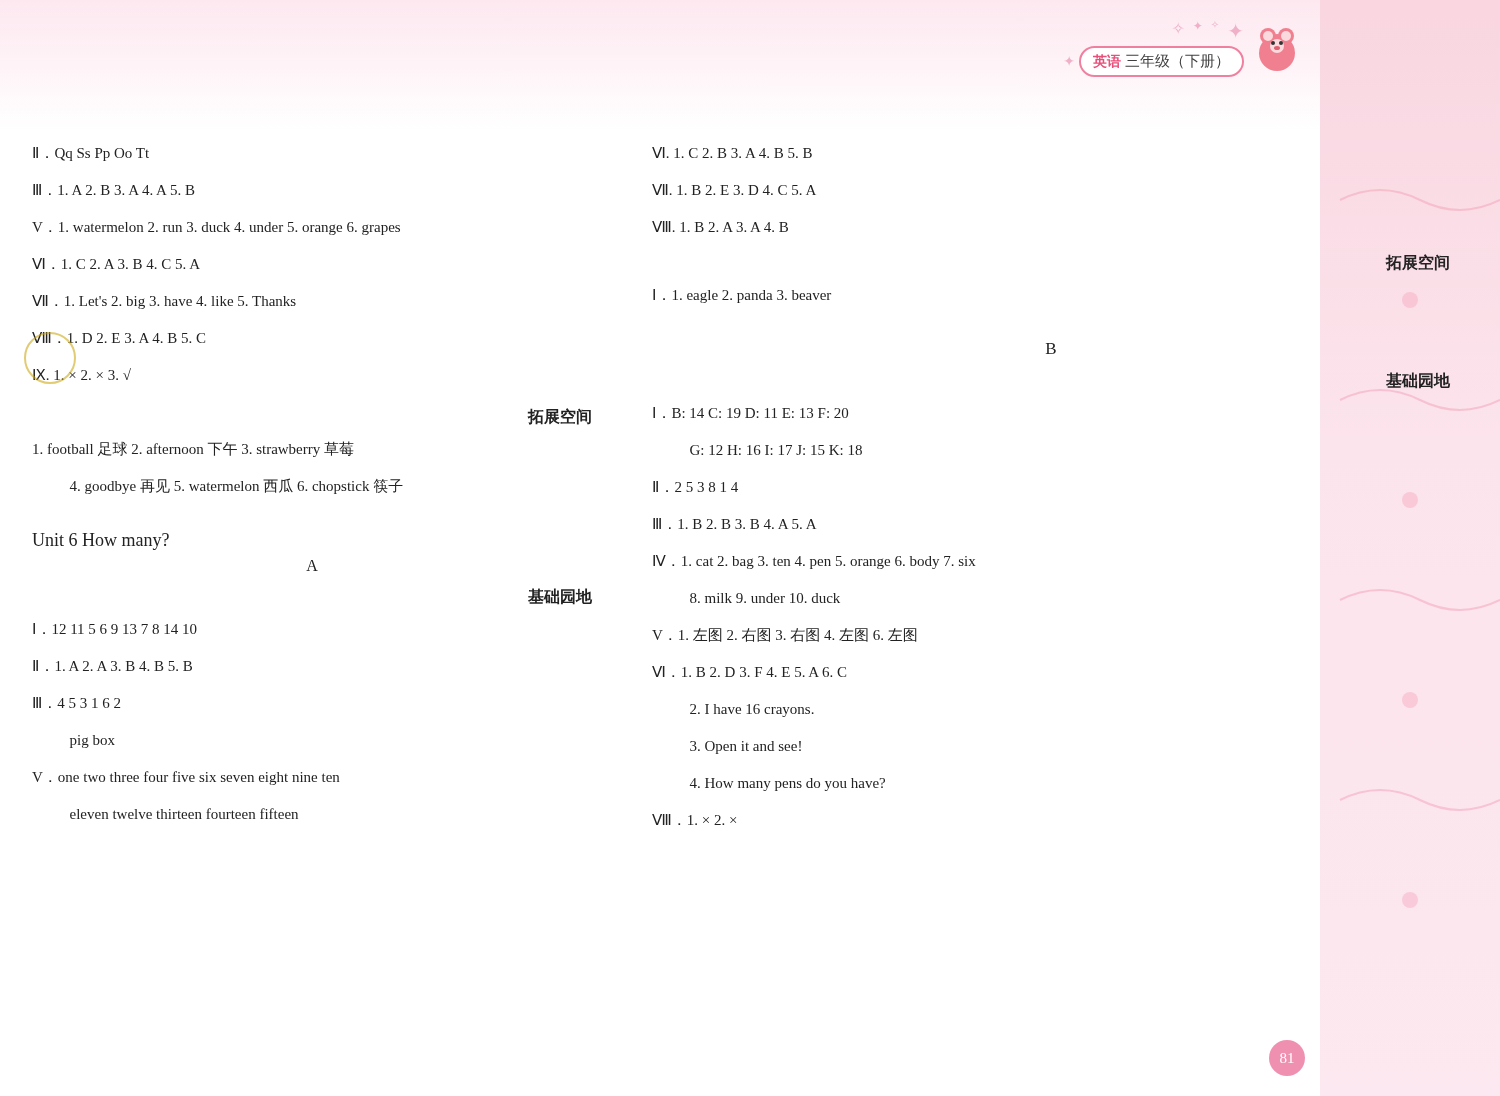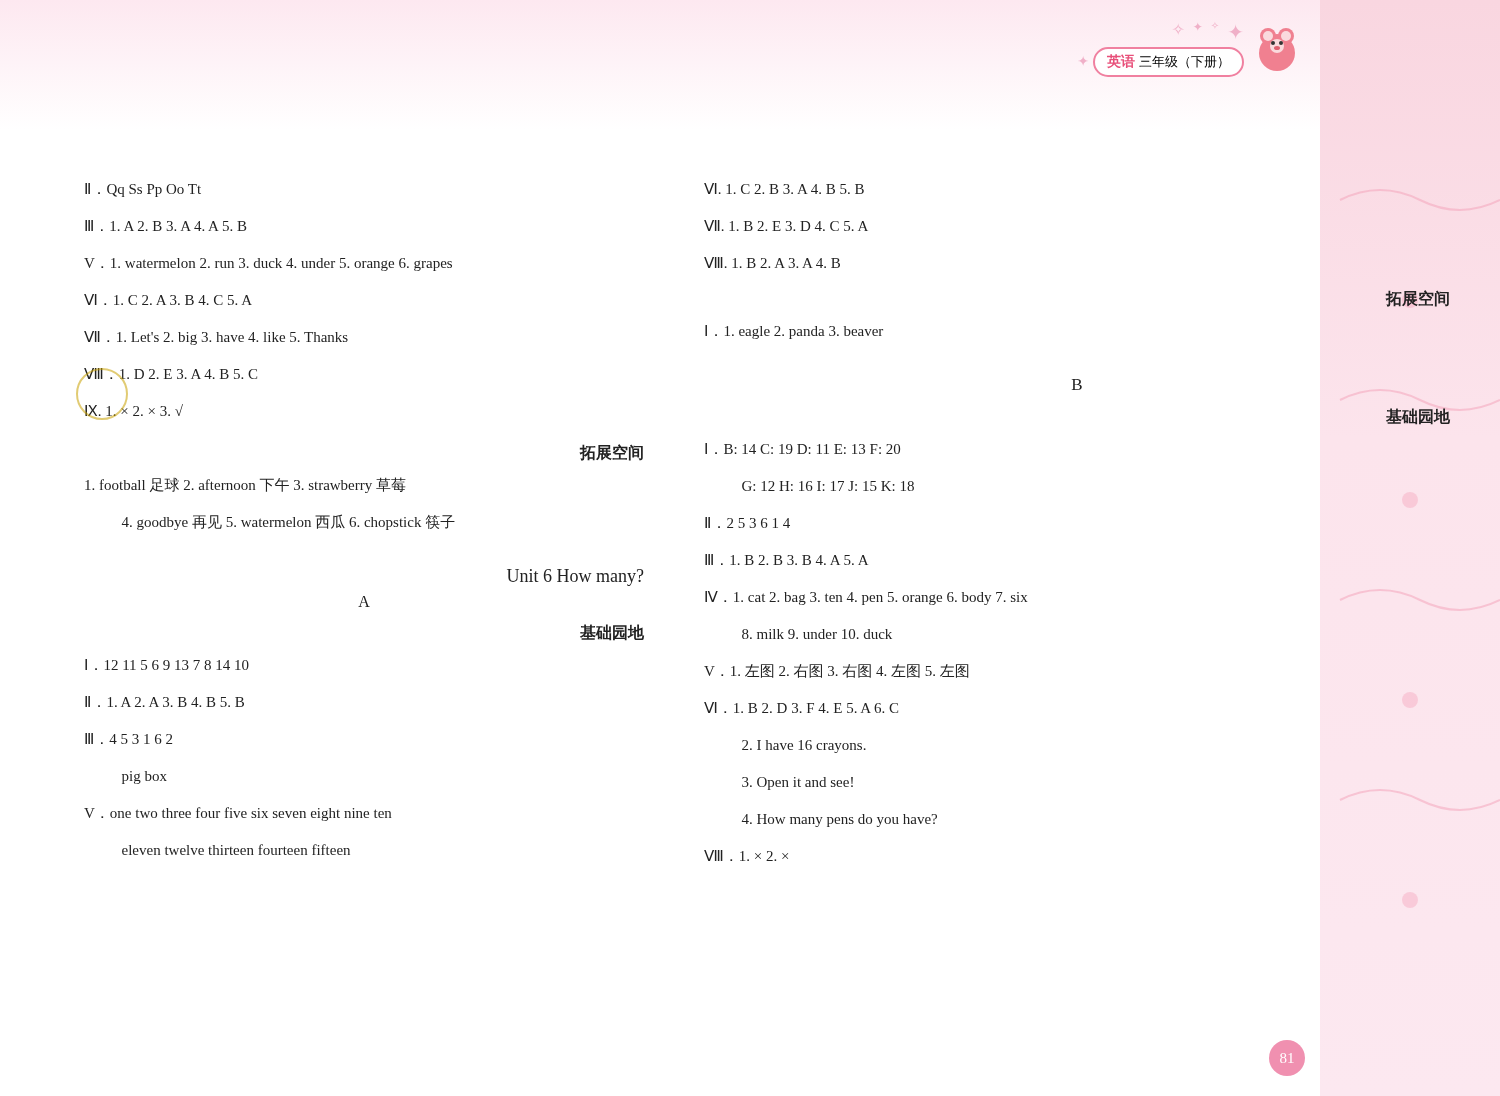--- a/index.html
+++ b/index.html
@@ -57,33 +57,32 @@
     }
 
     .header-badge .english-text {
       color: #e8507a;
       font-weight: bold;
       font-size: 14px;
       font-family: Arial, sans-serif;
     }
 
     .header-badge .grade-text {
-      color: #000000;
-      font-size: 13px;
+      color: #404040;
+      font-size: 15px;
       text-align: center;
     }
 
     
     .main-content {
       position: relative;
       z-index: 5;
       display: flex;
-      padding: 140px 50px 30px 84px;
+      padding: 140px 50px 30px 32px;
       gap: 0;
-      margin-top: 36px;
     }
 
     .left-col {
       width: 560px;
       flex-shrink: 0;
     }
 
     .right-col {
       flex: 1;
       padding-left: 60px;
@@ -95,21 +94,21 @@
     }
 
     .bold-chinese {
       font-weight: bold;
       font-size: 16px;
       margin: 12px 0 8px 0;
       text-align: right;
     }
 
     .unit-title {
-      text-align: right;
+      text-align: left;
       font-size: 18px;
       font-weight: normal;
       margin: 24px 0 6px 0;
     }
 
     .section-a {
       text-align: center;
       font-size: 16px;
       margin: 4px 0 12px 0;
     }
@@ -263,33 +262,33 @@
 
     <div class="bold-chinese">基础园地</div>
 
     <div class="section-line">
       <span>Ⅰ．B: 14  C: 19  D: 11  E: 13  F: 20</span>
     </div>
     <div class="section-line indent-2">
       <span>   G: 12  H: 16  I: 17  J: 15  K: 18</span>
     </div>
     <div class="section-line">
-      <span>Ⅱ．2  5  3  6  1  4</span>
+      <span>Ⅱ．2  5  3  8  1  4</span>
     </div>
     <div class="section-line">
       <span>Ⅲ．1. B  2. B  3. B  4. A  5. A</span>
     </div>
     <div class="section-line">
       <span>Ⅳ．1. cat   2. bag   3. ten  4. pen   5. orange   6. body   7. six</span>
     </div>
     <div class="section-line indent-2">
       <span>   8. milk   9. under   10. duck</span>
     </div>
     <div class="section-line">
-      <span>V．1. 左图   2. 右图   3. 右图   4. 左图   5. 左图</span>
+      <span>V．1. 左图   2. 右图   3. 右图   4. 左图   6. 左图</span>
     </div>
     <div class="section-line">
       <span>Ⅵ．1. B  2. D  3. F  4. E  5. A  6. C</span>
     </div>
     <div class="section-line indent-2">
       <span>   2. I have 16 crayons.</span>
     </div>
     <div class="section-line indent-2">
       <span>   3. Open it and see!</span>
     </div>

